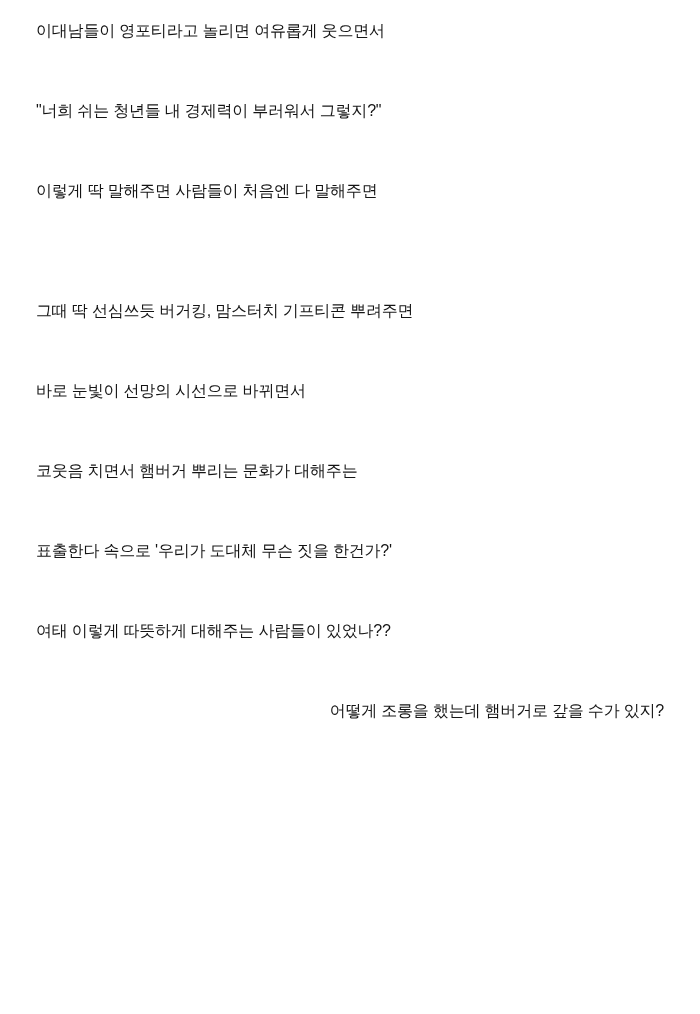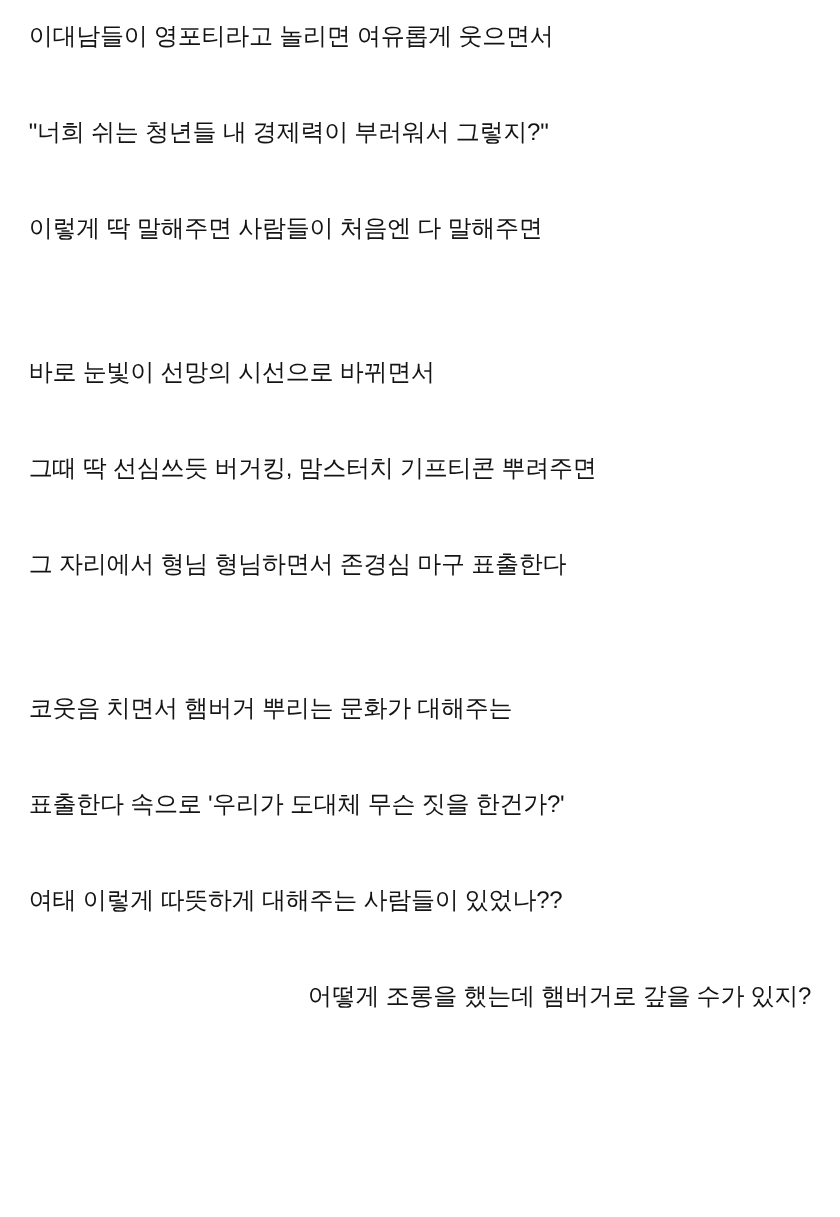--- a/index.html
+++ b/index.html
@@ -19,42 +19,41 @@
     width: 700px;
     min-height: 1014px;
     box-sizing: border-box;
     padding: 18px 24px 10px 24px;
     background: #ffffff;
   }
   .text-block {
     display: block;
   }
   .line {
-    font-size: 20px;
+    font-size: 16px;
     line-height: 26px;
     letter-spacing: -0.2px;
     color: #141414;
-    margin: 0;
+    margin: 12px;
     white-space: pre-wrap;
     word-break: keep-all;
   }
   
   .gap-normal { margin-top: 0; margin-bottom: 54px; }
   .gap-large  { margin-top: 0; margin-bottom: 94px; }
   .gap-last   { margin-top: 0; margin-bottom: 0; text-align: right; }
 </style>
 </head>
 <body>
 
 <div class="page" style="background: rgb(255, 255, 255);">
   <div class="text-block" id="text-block">
       <p class="line gap-normal">이대남들이 영포티라고 놀리면 여유롭게 웃으면서</p>
       <p class="line gap-normal">"너희 쉬는 청년들 내 경제력이 부러워서 그렇지?"</p>
       <p class="line gap-large">이렇게 딱 말해주면 사람들이 처음엔 다 말해주면</p>
+      <p class="line gap-normal">그때 딱 선심쓰듯 버거킹, 맘스터치 기프티콘 뿌려주면</p>
       <p class="line gap-normal">바로 눈빛이 선망의 시선으로 바뀌면서</p>
-      <p class="line gap-normal">그때 딱 선심쓰듯 버거킹, 맘스터치 기프티콘 뿌려주면</p>
-      <p class="line gap-large">그 자리에서 형님 형님하면서 존경심 마구 표출한다</p>
       <p class="line gap-normal">코웃음 치면서 햄버거 뿌리는 문화가 대해주는</p>
       <p class="line gap-normal">표출한다 속으로 '우리가 도대체 무슨 짓을 한건가?'</p>
       <p class="line gap-normal">여태 이렇게 따뜻하게 대해주는 사람들이 있었나??</p>
       <p class="line gap-last">어떻게 조롱을 했는데 햄버거로 갚을 수가 있지?</p>
     </div>
 </div>
 
 </body></html>

